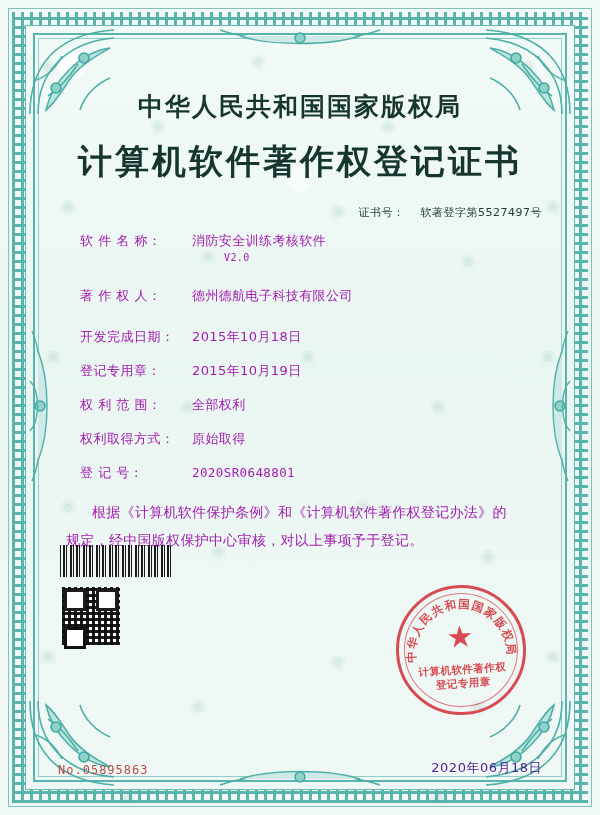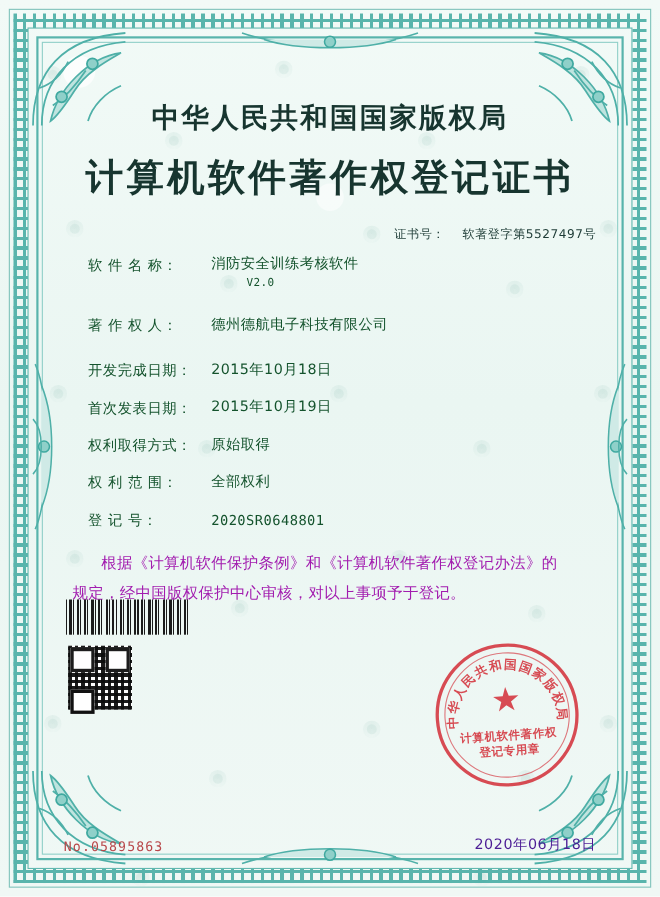--- a/index.html
+++ b/index.html
@@ -170,21 +170,21 @@
   .fields {
     margin-top: 12px;
     padding-left: 28px;
     padding-right: 10px;
   }
   .field {
     display: flex;
     align-items: flex-start;
     margin-bottom: 15px;
     font-size: 13px;
-    color: #14532d;
+    color: #a21caf;
   }
   .field .f-label {
     width: 112px;
     flex: 0 0 112px;
     letter-spacing: 0.5px;
     white-space: nowrap;
   }
   .field .f-value {
     flex: 1;
     letter-spacing: 0.4px;
@@ -476,32 +476,32 @@
         <div class="f-label">著 作 权 人：</div>
         <div class="f-value">德州德航电子科技有限公司</div>
       </div>
 
       <div class="field">
         <div class="f-label">开发完成日期：</div>
         <div class="f-value">2015年10月18日</div>
       </div>
 
       <div class="field">
-        <div class="f-label">首次发表日期：</div>
+        <div class="f-label">登记专用章：</div>
         <div class="f-value">2015年10月19日</div>
+      </div>
+
+      <div class="field">
+        <div class="f-label">权 利 范 围：</div>
+        <div class="f-value">全部权利</div>
       </div>
 
       <div class="field">
         <div class="f-label">权利取得方式：</div>
         <div class="f-value">原始取得</div>
-      </div>
-
-      <div class="field">
-        <div class="f-label">权 利 范 围：</div>
-        <div class="f-value">全部权利</div>
       </div>
 
       <div class="field">
         <div class="f-label">登 记 号：</div>
         <div class="f-value mono">2020SR0648801</div>
       </div>
 
     </div>
 
     <div class="statement">

